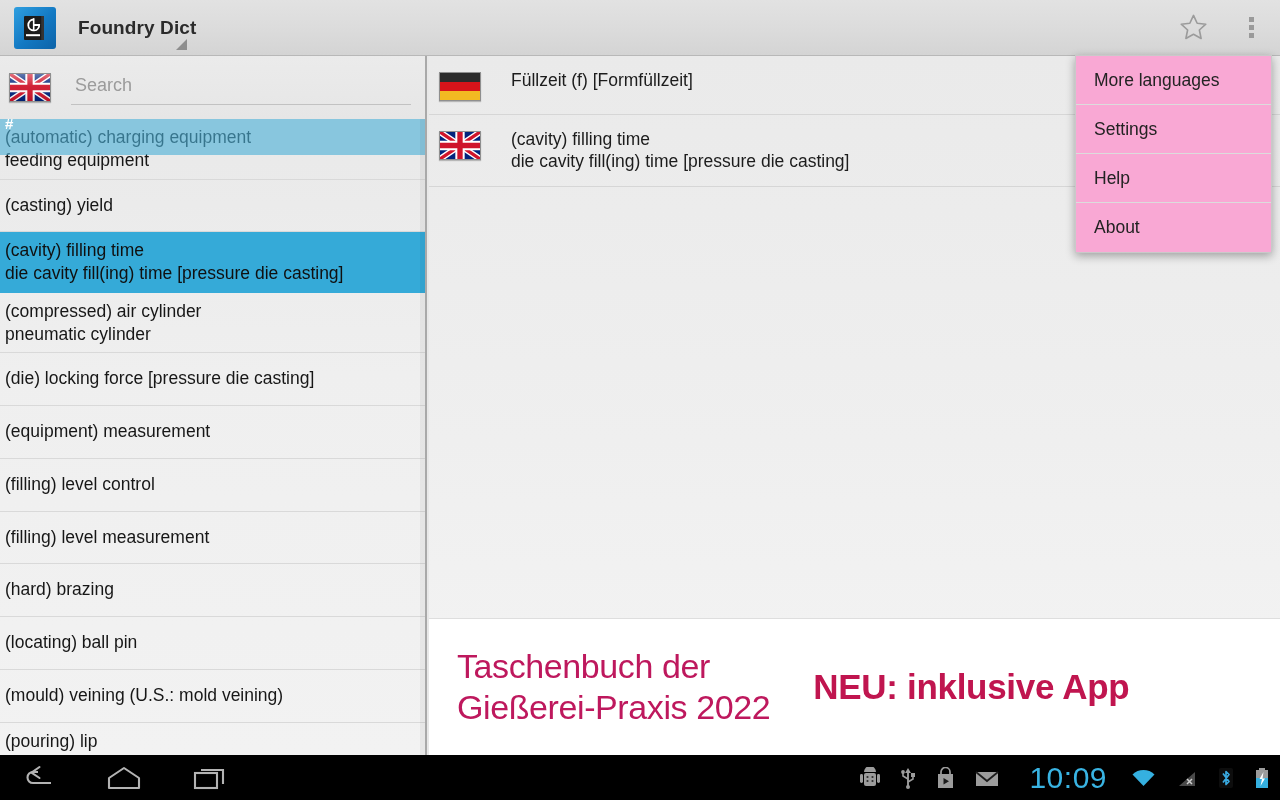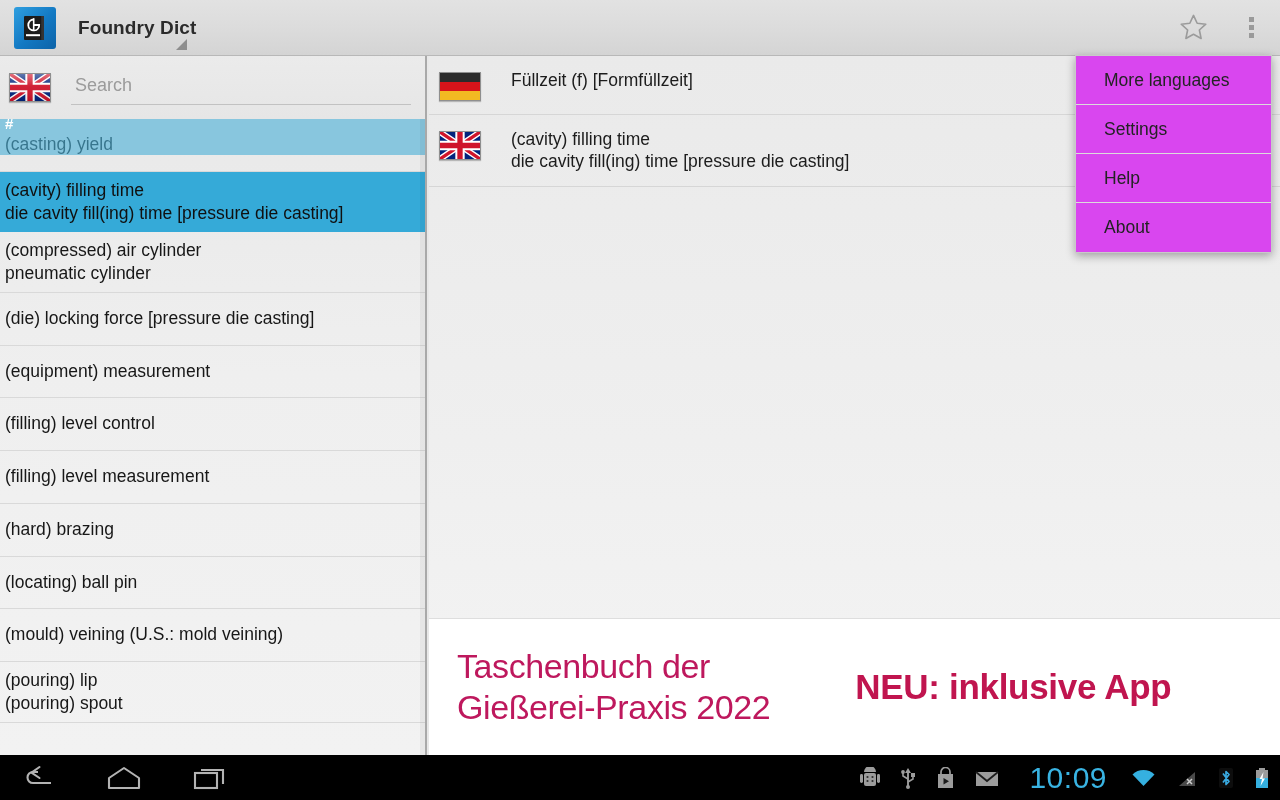--- a/index.html
+++ b/index.html
@@ -143,42 +143,42 @@
   }
   .ad-left {
     margin-left: 28px;
     color: #be185d;
     font-weight: 400;
     font-size: 34px;
     line-height: 1.22;
     letter-spacing: -.4px;
   }
   .ad-right {
-    margin-left: 85px;
+    margin-left: 43px;
     color: #c0154f;
     font-weight: 700;
     font-size: 35px;
     letter-spacing: -.3px;
   }
 
   
   .popup-menu {
     position: absolute; top: 55px; left: 1075px;
     width: 197px;
     background: #f0f0f0;
     border: 1px solid #c9c9c9;
     box-shadow: 0 3px 9px rgba(0,0,0,.33);
     z-index: 40;
   }
   .menu-item {
     height: 49px; display: flex; align-items: center;
-    padding-left: 28px;
+    padding-left: 18px;
     font-size: 17.5px; color: #232323;
     border-bottom: 1px solid #dcdcdc;
-    background: #d946ef;
+    background: #f9a8d4;
   }
   .menu-item:last-child { border-bottom: none; }
 
   
   .nav-bar {
     position: absolute; left: 0; bottom: 0;
     width: 1280px; height: 45px;
     background: #000;
     display: flex; align-items: center; gap: 28px;
   }
@@ -249,20 +249,24 @@
         <path d="M30,0 V40 M0,20 H60" stroke="#cf142b" stroke-width="8"></path>
         <rect width="60" height="40" fill="url(#gl)"></rect>
       </svg>
       <div class="search-input-wrap">
         <input class="search-input" type="text" placeholder="Search" style="">
       </div>
     </div>
 
     <div class="list-scroll">
       <div id="list-body">
+          <div class="list-item">
+            <div class="l1">(automatic) charging equipment</div>
+            <div class="l2">feeding equipment</div>
+          </div>
           <div class="list-item one-line">
             <div class="l1">(casting) yield</div>
           </div>
           <div class="list-item selected">
             <div class="l1">(cavity) filling time</div>
             <div class="l2">die cavity fill(ing) time [pressure die casting]</div>
           </div>
           <div class="list-item">
             <div class="l1">(compressed) air cylinder</div>
             <div class="l2">pneumatic cylinder</div>

